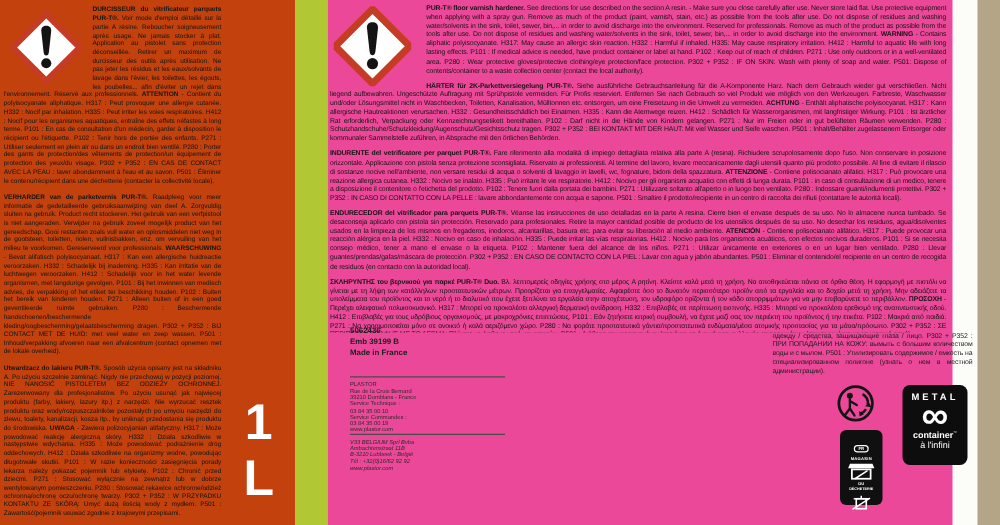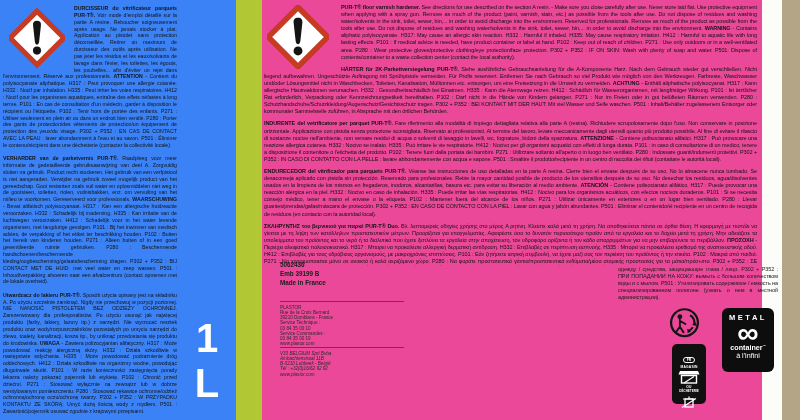--- a/index.html
+++ b/index.html
@@ -5,21 +5,21 @@
   * { margin:0; padding:0; box-sizing:border-box; }
   html,body { background:#888; }
   .label {
     position:relative; width:800px; height:420px; overflow:hidden;
     background:#fcfcf9; color:#1c1c1c;
     font-family:"Liberation Sans", sans-serif;
   }
   
   .col-left {
     position:absolute; left:0; top:0; width:236px; height:420px;
-    background:#3b82f6; padding:5px 59px 3px 3px; overflow:hidden;
+    background:#c2410c; padding:5px 59px 3px 3px; overflow:hidden;
   }
   .col-left .flow {
     font-size:5.2px; line-height:6.85px; text-align:justify;
     color:#141414;
   }
   .flow p + p { margin-top:6.5px; }
   .flow b { font-weight:bold; }
   .ghs { float:left; }
   .ghs-left { width:56px; height:62px; margin:2px 9px 3px 6px; }
   .ghs-main { width:62px; height:64px; margin:1px 12px 3px 3px; }

